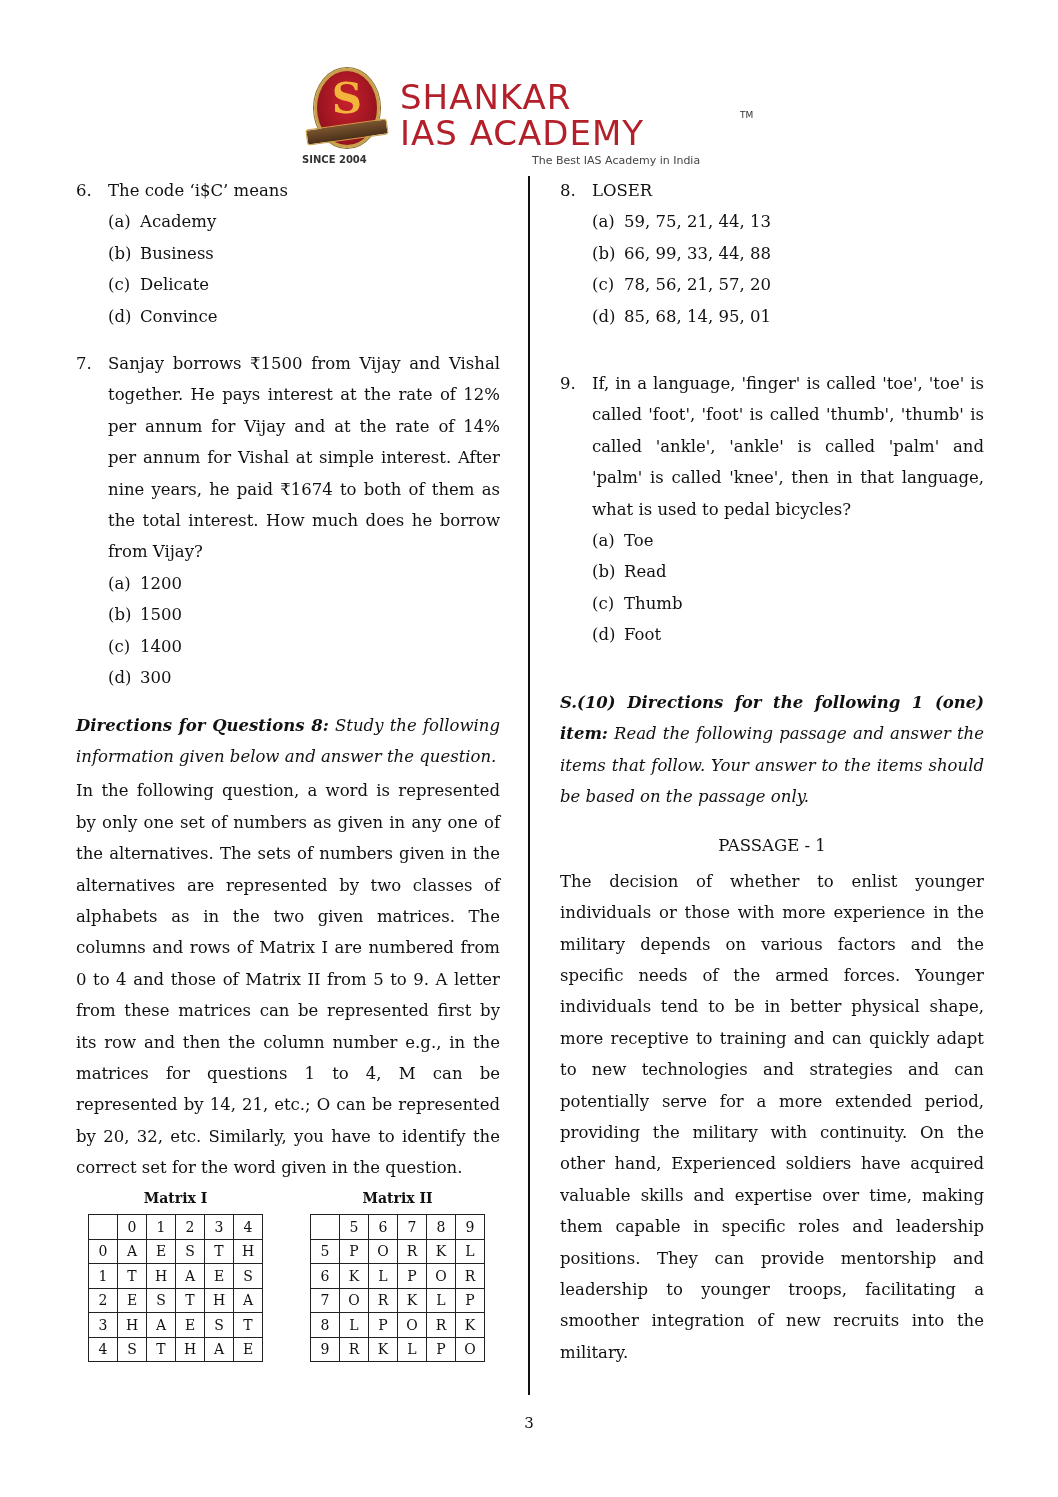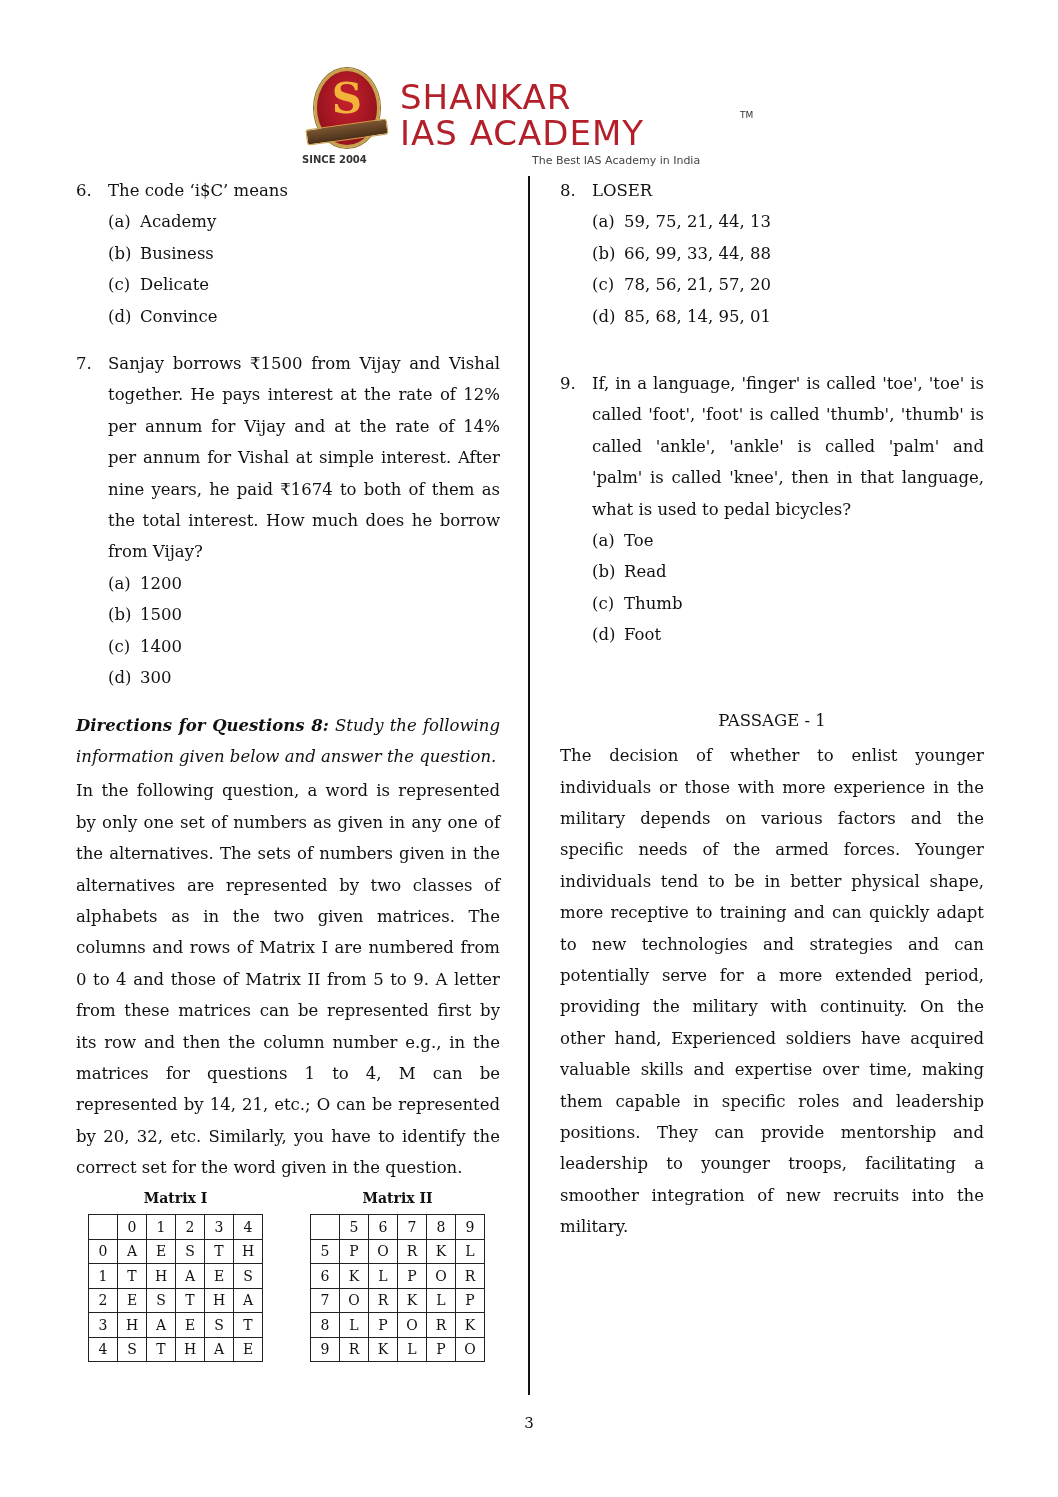--- a/index.html
+++ b/index.html
@@ -277,17 +277,20 @@
     <div class="opt">
         <span class="lbl">(c)</span>
         <span>Thumb</span>
       </div>
     <div class="opt">
         <span class="lbl">(d)</span>
         <span>Foot</span>
       </div>
   </div>
   <div class="gap2"></div>
+  <div class="dir">
+    <b>S.(10) Directions for the following 1 (one) item:</b><i> Read the following passage and answer the items that follow. Your answer to the items should be based on the passage only.</i>
+  </div>
   <div class="passage-title">PASSAGE - 1</div>
   <div class="para">The decision of whether to enlist younger individuals or those with more experience in the military depends on various factors and the specific needs of the armed forces. Younger individuals tend to be in better physical shape, more receptive to training and can quickly adapt to new technologies and strategies and can potentially serve for a more extended period, providing the military with continuity.  On the other hand, Experienced soldiers have acquired valuable skills and expertise over time, making them capable in specific roles and leadership positions. They can provide mentorship and leadership to younger troops, facilitating a smoother integration of new recruits into the military.</div>
 </div>
 
 <div class="pagenum">3</div>
 
 </body></html>

